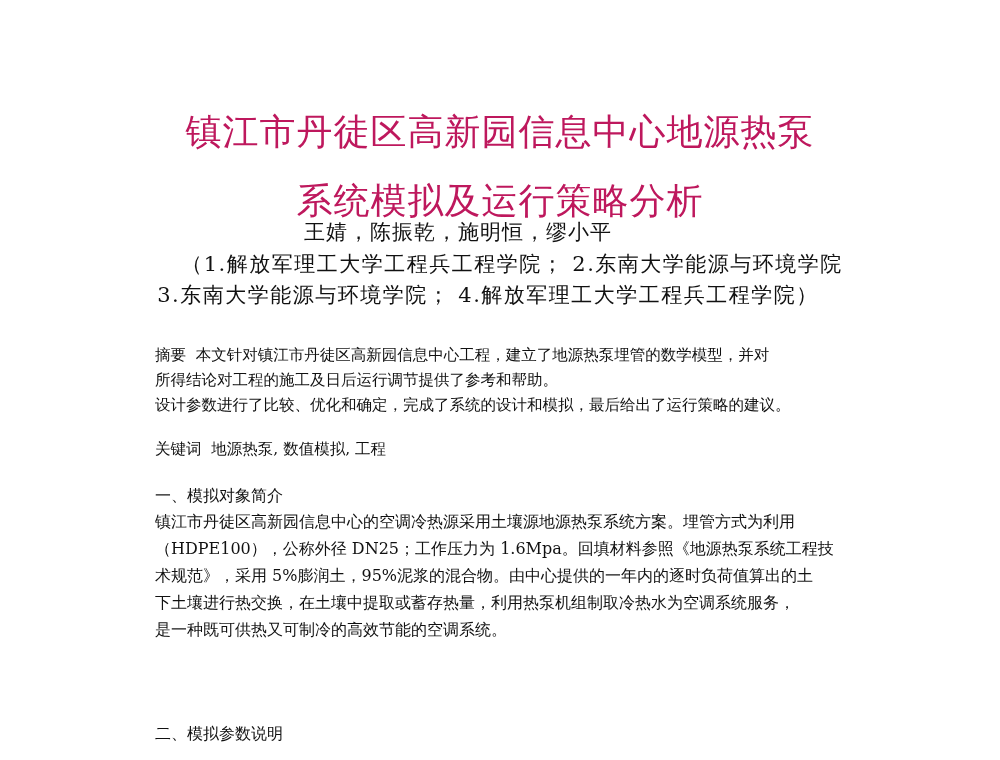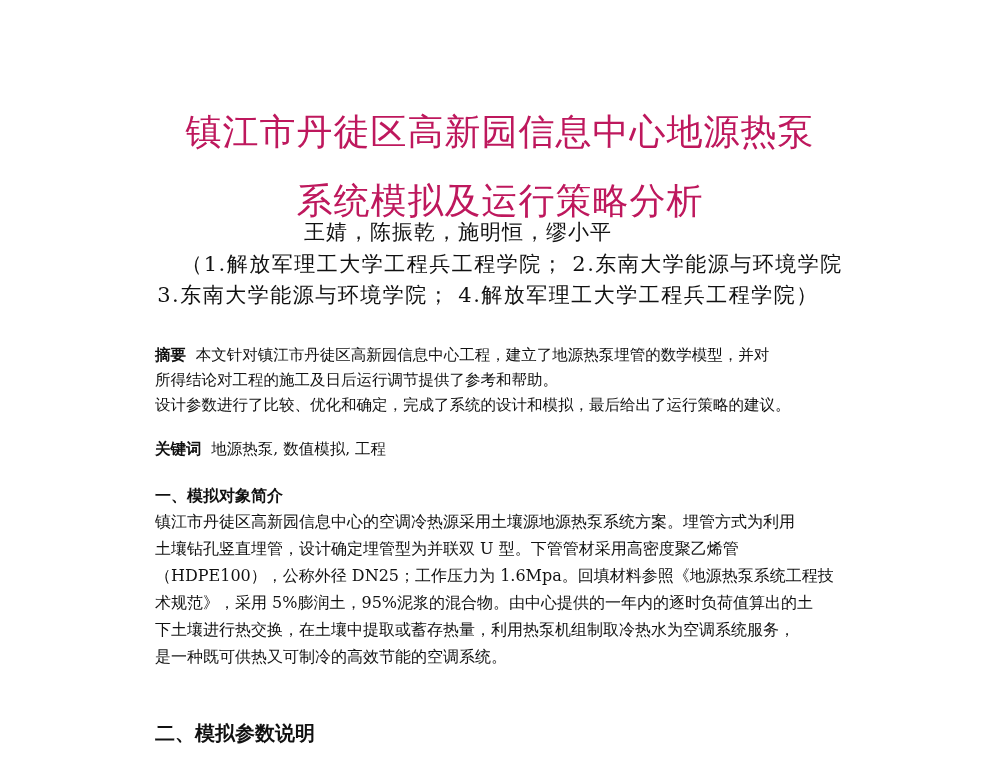--- a/index.html
+++ b/index.html
@@ -10,26 +10,26 @@
   .t1 { top: 108px; }
   .t2 { top: 149px; margin-top: 28px; }
   .authors { position: absolute; top: 218px; left: 0; width: 916px; text-align: center;
              font-family: "DejaVu Serif", serif; font-size: 21px; letter-spacing: 1px; }
   .affil { position: absolute; left: 0; width: 1000px; text-align: center;
            font-family: "DejaVu Serif", serif; font-size: 21px; letter-spacing: 1.5px; }
   .a1 { top: 250px; left: 12px; }
   .a2 { top: 281px; left: -12px; }
   .text { position: absolute; left: 155px; width: 700px;
           font-family: "DejaVu Serif", serif; font-size: 15.5px; line-height: 25px; white-space: nowrap; }
-  .bold { font-family: "DejaVu Sans", sans-serif; font-weight: bold; }
+  .bold { font-family: "DejaVu Sans", sans-serif; font-weight: normal; }
   .abstract { top: 343px; }
   .keywords { top: 418px; margin-top: 19px; }
   .h1 { top: 483px; font-size: 16px; }
   .body { top: 508px; line-height: 27px; font-size: 16px; }
-  .h2 { top: 721px; font-size: 20px; }
+  .h2 { top: 721px; font-size: 16px; }
   .line { display: block; }
 </style>
 </head>
 <body>
 
 <div class="page">
   <div class="title t1">镇江市丹徒区高新园信息中心地源热泵</div>
   <div class="title t2">系统模拟及运行策略分析</div>
 
   <div class="authors">王婧，陈振乾，施明恒，缪小平</div>
@@ -44,21 +44,20 @@
   </div>
 
   <div class="text keywords">
     <span class="bold">关键词</span>&nbsp;&nbsp;<span>地源热泵, 数值模拟, 工程</span>
   </div>
 
   <div class="text bold h1">一、模拟对象简介</div>
 
   <div class="text body">
     <span class="line">镇江市丹徒区高新园信息中心的空调冷热源采用土壤源地源热泵系统方案。埋管方式为利用</span>
-    <span class="line">土壤钻孔竖直埋管，设计确定埋管型为并联双 U 型。下管管材采用高密度聚乙烯管</span>
     <span class="line">（HDPE100），公称外径 DN25；工作压力为 1.6Mpa。回填材料参照《地源热泵系统工程技</span>
     <span class="line">术规范》，采用 5%膨润土，95%泥浆的混合物。由中心提供的一年内的逐时负荷值算出的土</span>
     <span class="line">下土壤进行热交换，在土壤中提取或蓄存热量，利用热泵机组制取冷热水为空调系统服务，</span>
     <span class="line">是一种既可供热又可制冷的高效节能的空调系统。</span>
   </div>
 
   <div class="text bold h2">二、模拟参数说明</div>
 </div>
 
 </body></html>

